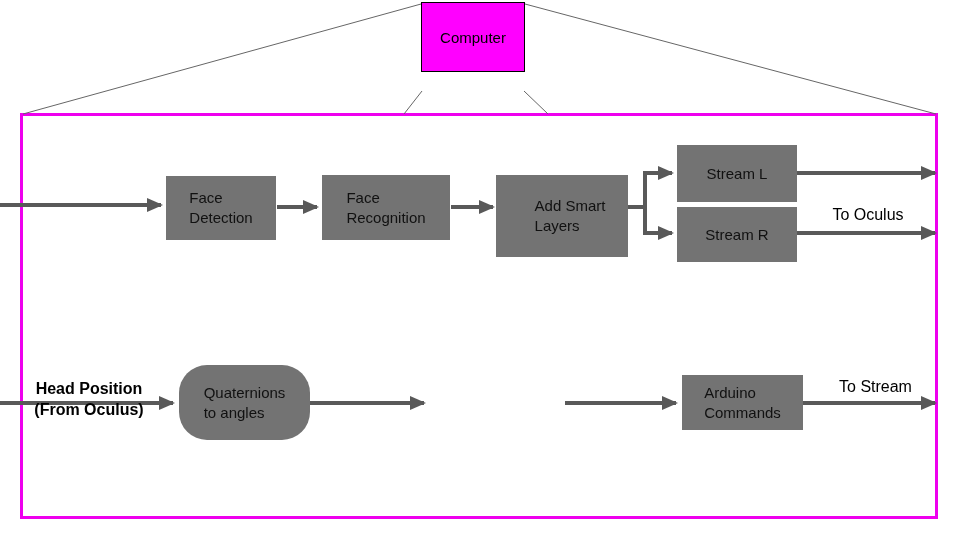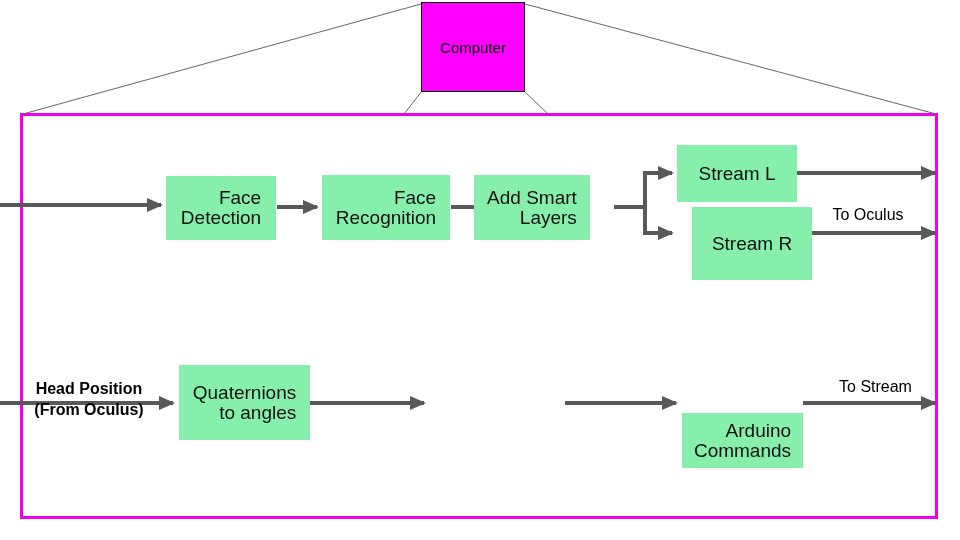--- a/index.html
+++ b/index.html
@@ -28,62 +28,62 @@
     left: 20px; top: 113px;
     width: 918px; height: 406px;
     border: 3px solid #ee00ee;
     box-sizing: border-box;
     background: transparent;
     z-index: 1;
   }
   .computer-box {
     position: absolute;
     left: 421px; top: 2px;
-    width: 104px; height: 90px;
+    width: 104px; height: 70px;
     background: #ff00ff;
     border: 1px solid #000000;
     box-sizing: border-box;
     display: flex;
     align-items: center;
     justify-content: center;
     font-size: 15px;
     color: #000000;
     z-index: 3;
   }
   .node {
     position: absolute;
-    background: #86efac;
+    background: #737373;
     display: flex;
     align-items: center;
     justify-content: center;
-    text-align: right;
+    text-align: left;
     white-space: pre-line;
-    font-size: 19px;
+    font-size: 15px;
     line-height: 20px;
     color: #111111;
     z-index: 3;
   }
   .flow-label {
     position: absolute;
     text-align: center;
     white-space: pre-line;
     font-size: 16px;
     line-height: 21px;
     color: #000000;
     z-index: 4;
   }
   
   #n-face-detection   { left: 166px; top: 176px; width: 110px; height: 64px; }
   #n-face-recognition { left: 322px; top: 175px; width: 128px; height: 65px; }
-  #n-add-smart-layers { left: 474px; top: 175px; width: 116px; height: 65px; }
+  #n-add-smart-layers { left: 496px; top: 175px; width: 116px; height: 82px; padding-left: 16px; }
   #n-stream-l         { left: 677px; top: 145px; width: 120px; height: 57px; }
-  #n-stream-r         { left: 692px; top: 207px; width: 120px; height: 73px; }
-  #n-quaternions      { left: 179px; top: 365px; width: 131px; height: 75px; }
+  #n-stream-r         { left: 677px; top: 207px; width: 120px; height: 55px; }
+  #n-quaternions      { left: 179px; top: 365px; width: 131px; height: 75px; border-radius: 28px; }
   #n-angles-encoders  { left: 430px; top: 367px; width: 135px; height: 73px; }
-  #n-arduino-commands { left: 682px; top: 375px; width: 121px; height: 55px; margin-top: 38px; }
+  #n-arduino-commands { left: 682px; top: 375px; width: 121px; height: 55px; }
   
   #l-webcams    { left: 8px;   top: 185px; width: 162px; }
   #l-head-pos   { left: 8px;   top: 378px; width: 162px; font-weight: bold; }
   #l-to-oculus  { left: 818px; top: 204px; width: 100px; }
   #l-to-shooter { left: 823px; top: 376px; width: 105px; }
 </style>
 </head>
 <body>
 
 <div class="stage">

